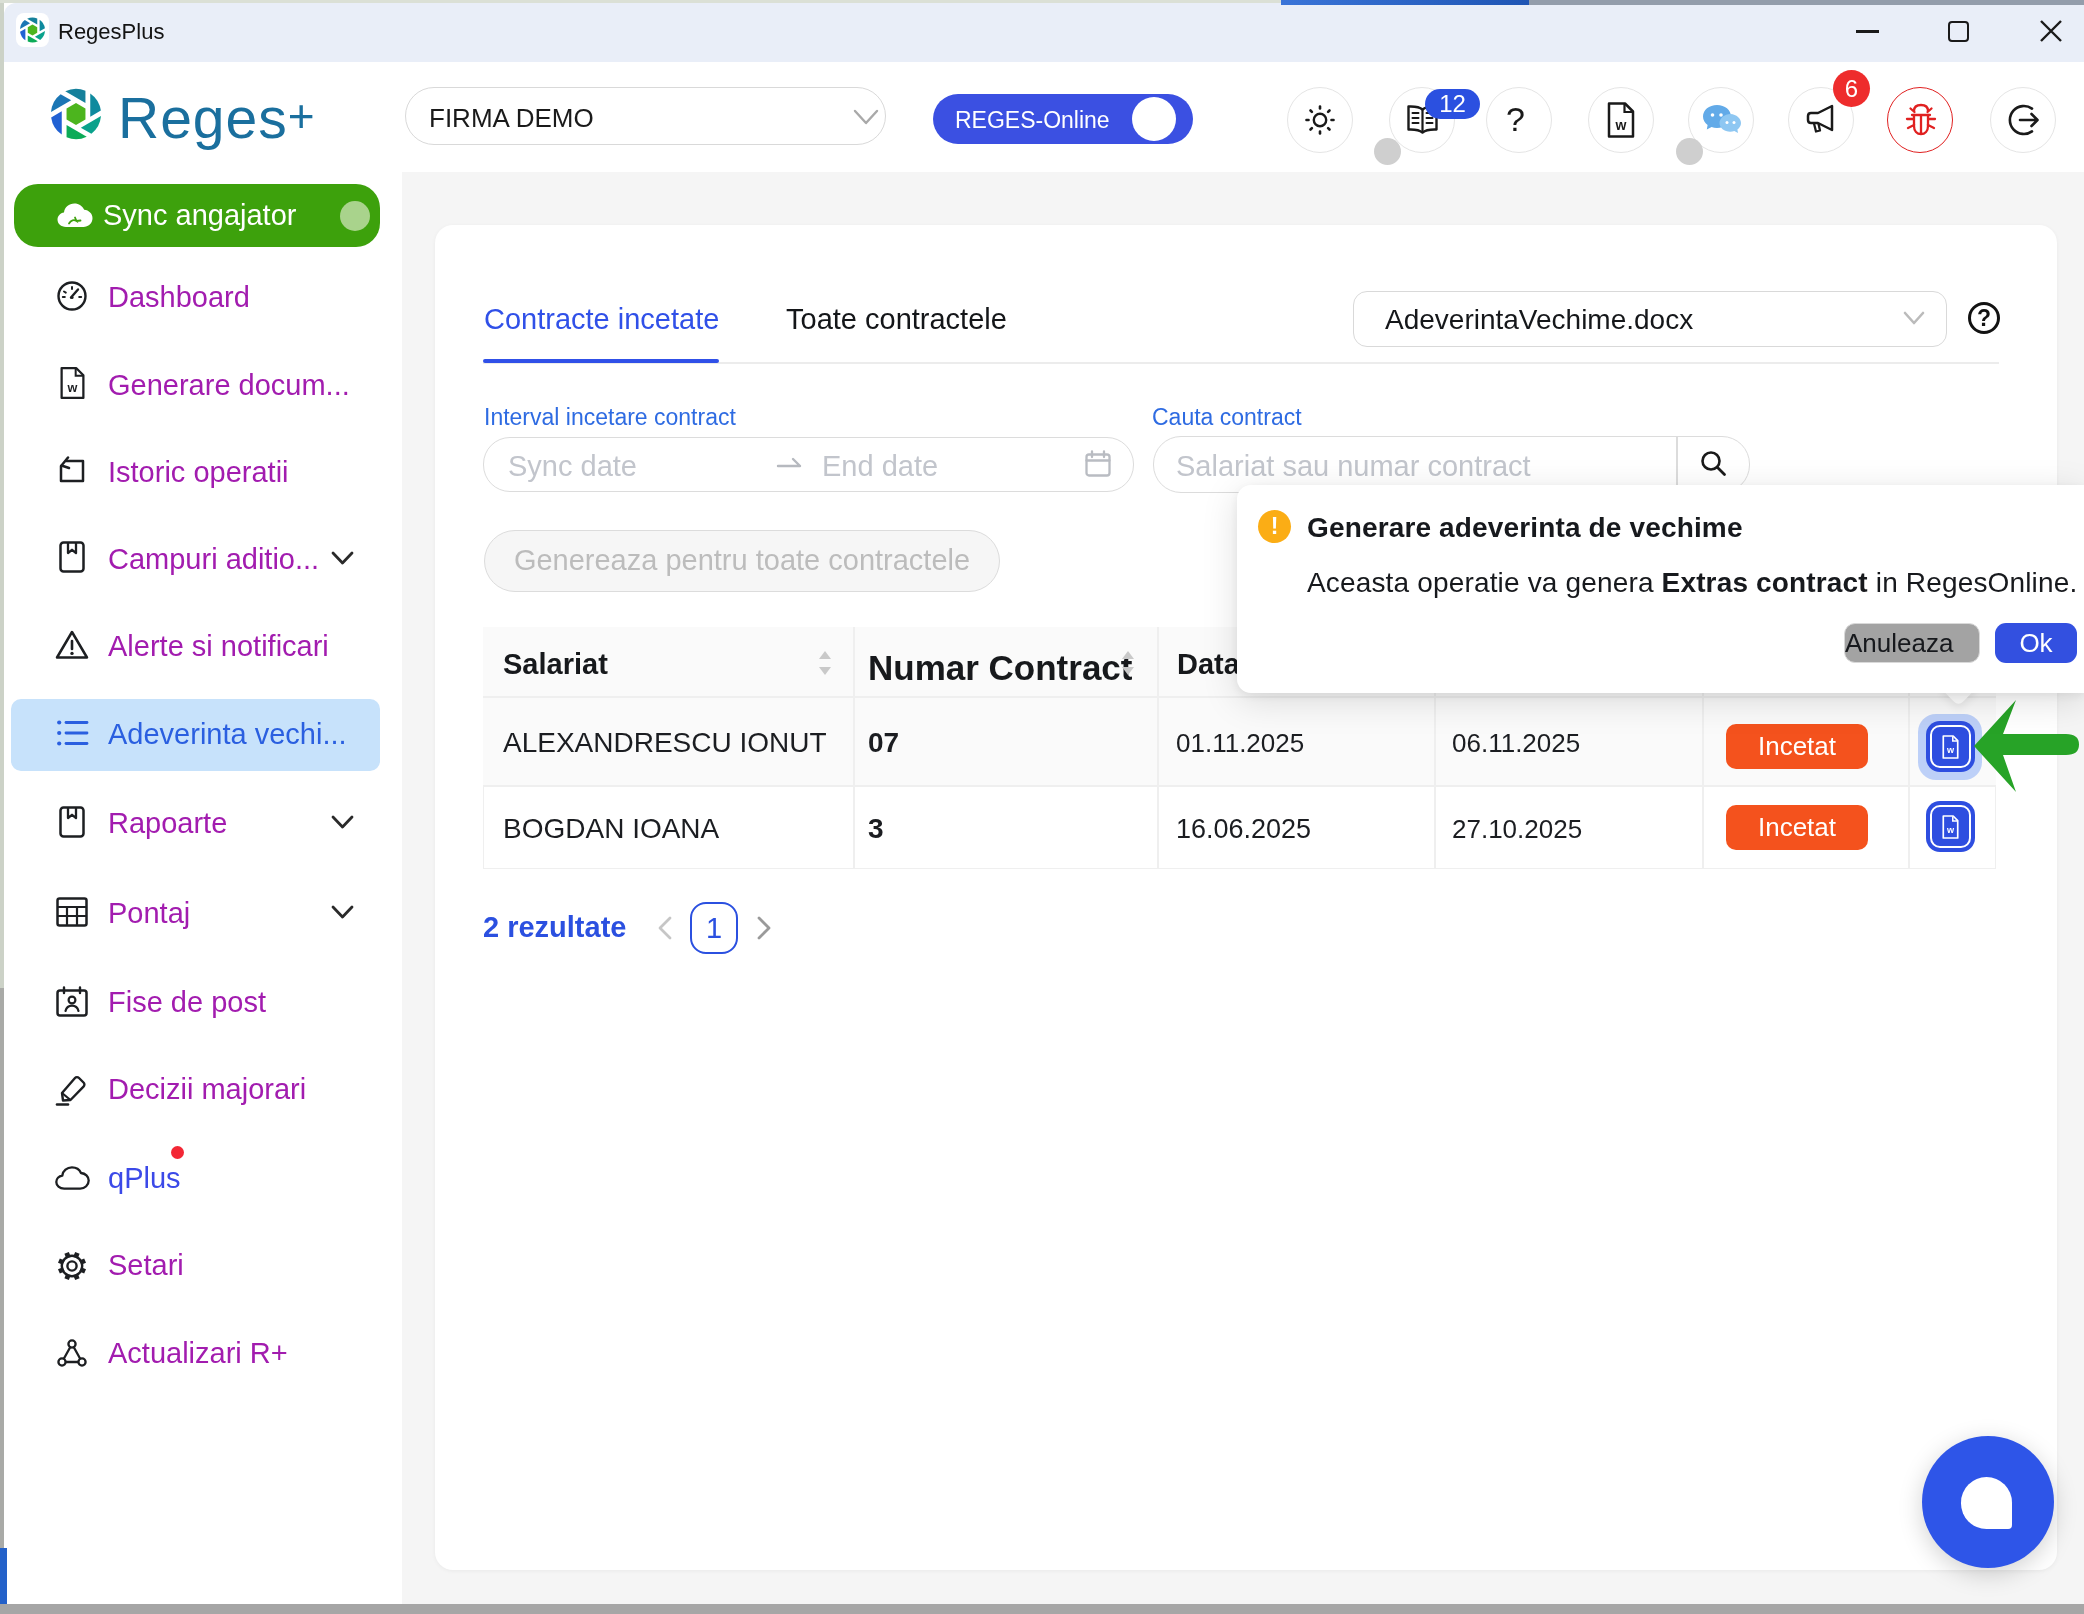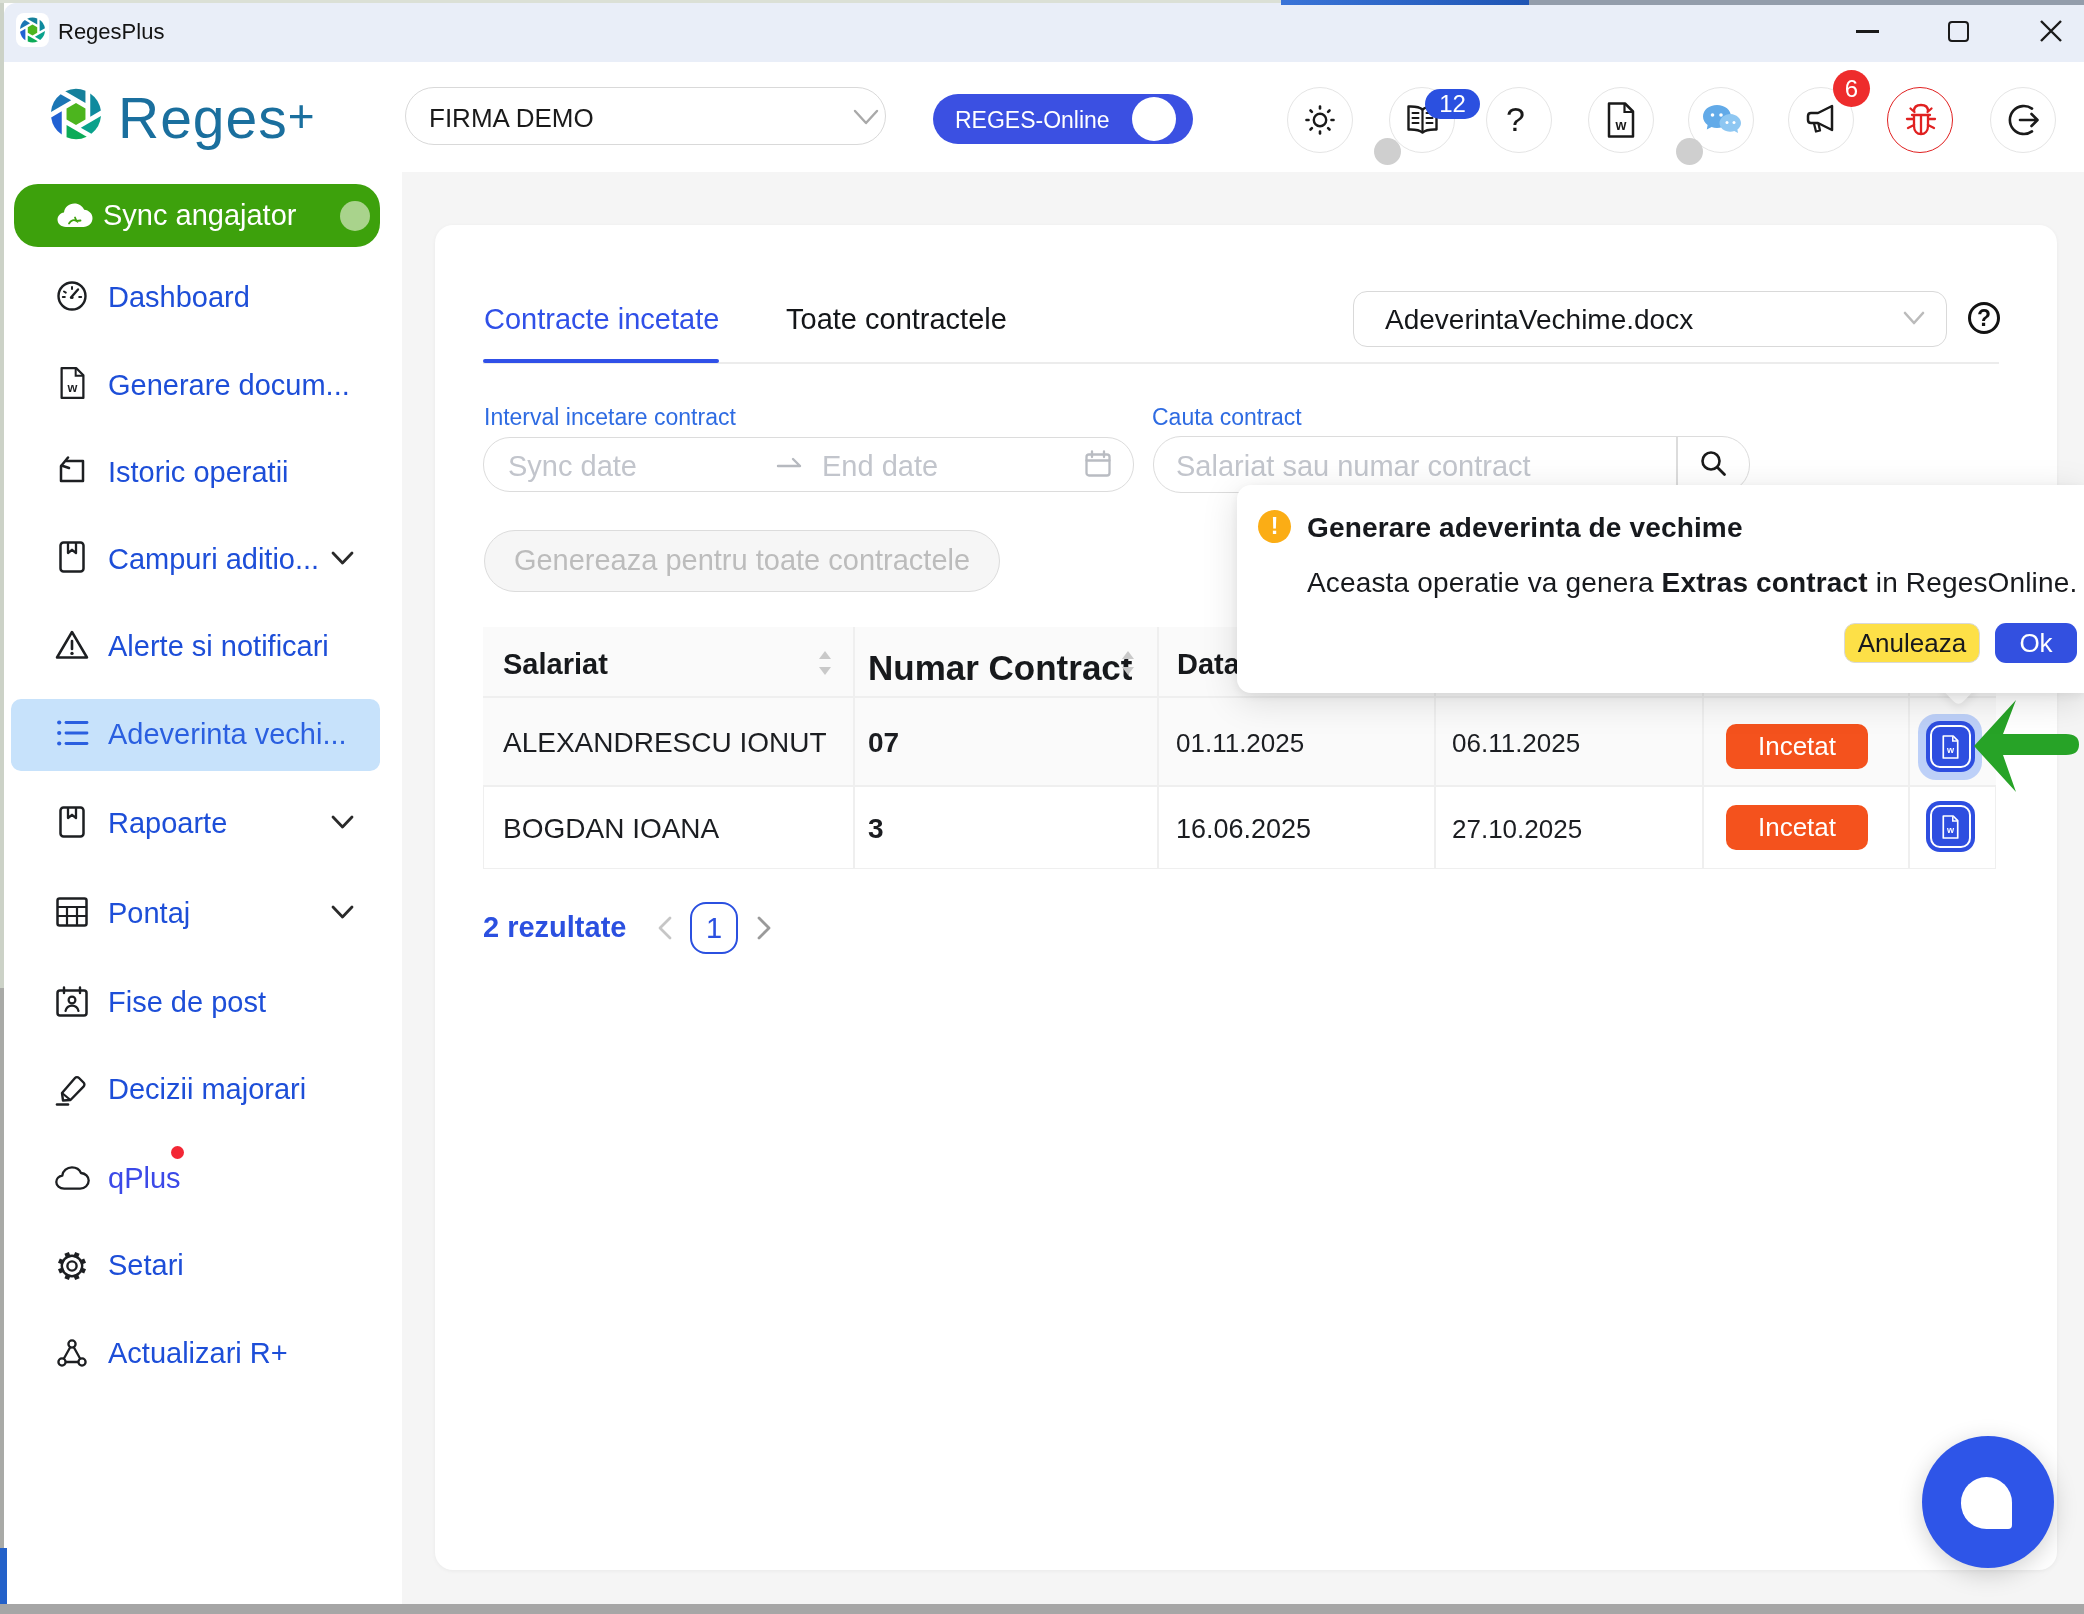--- a/index.html
+++ b/index.html
@@ -1,20 +1,20 @@
 <!DOCTYPE html>
 <html><head>
 <meta charset="utf-8">
 <style>
 html,body{margin:0;padding:0;}
 body{width:2084px;height:1614px;overflow:hidden;background:#ffffff;font-family:"Liberation Sans",sans-serif;position:relative;-webkit-font-smoothing:antialiased;}
 .abs{position:absolute;}
 .ic{display:block;}
 .cbtn{top:87px;width:66px;height:66px;border-radius:50%;background:#fff;border:1.5px solid #e5e5e5;box-sizing:border-box;}
-.mlabel{position:absolute;left:108px;font-size:29px;color:#1d4ed8;}
+.mlabel{position:absolute;left:108px;font-size:29px;color:#a21caf;}
 </style>
 </head>
 <body>
 
 <div class="abs" style="left:4px;top:62px;width:2080px;height:110px;background:#ffffff;"></div>
 
 <div class="abs" style="left:402px;top:172px;width:1682px;height:1432px;background:#f5f5f5;"></div>
 
 <div class="abs" style="left:4px;top:172px;width:398px;height:1432px;background:#ffffff;"></div>
 
@@ -377,17 +377,17 @@
 <div class="abs" style="left:690px;top:902px;width:48px;height:52px;border:2.5px solid #2b50e0;border-radius:16px;box-sizing:border-box;color:#2b50e0;font-size:29px;text-align:center;line-height:48px;">1</div>
 <svg class="abs ic" style="left:755px;top:915px;" width="18" height="26" viewBox="0 0 18 26">
     <path d="M4 3 L14 13 L4 23" fill="none" stroke="#9a9a9a" stroke-width="2.8" stroke-linecap="round" stroke-linejoin="round"></path>
   </svg>
 
 <div class="abs" style="left:1946px;top:676px;width:25px;height:25px;background:#ffffff;transform:rotate(45deg);border-radius:0 0 6px 0;box-shadow:3px 3px 8px rgba(0,0,0,0.07);"></div>
 <div class="abs" style="left:1237px;top:485px;width:847px;height:208px;background:#ffffff;border-radius:14px 0 0 14px;box-shadow:0 8px 36px rgba(0,0,0,0.13),0 3px 8px rgba(0,0,0,0.06);"></div>
 <div class="abs" style="left:1258px;top:510px;width:33px;height:33px;background:#fbad15;border-radius:50%;color:#fff;font-size:23px;font-weight:bold;text-align:center;line-height:33px;">!</div>
 <div class="abs" style="left:1307px;top:512px;font-size:28px;font-weight:bold;color:#17191d;letter-spacing:0.15px;">Generare adeverinta de vechime</div>
 <div class="abs" style="left:1307px;top:567px;font-size:28px;color:#17191d;white-space:nowrap;letter-spacing:0.16px;">Aceasta operatie va genera <b>Extras contract</b> in RegesOnline.</div>
-<div class="abs" style="left:1844px;top:623px;width:136px;height:40px;border:1.5px solid #d9d9d9;border-radius:11px;box-sizing:border-box;font-size:26px;color:#17191d;text-align:center;line-height:38px;background:#fde047;">Anuleaza</div>
+<div class="abs" style="left:1844px;top:623px;width:136px;height:40px;border:1.5px solid #d9d9d9;border-radius:11px;box-sizing:border-box;font-size:26px;color:#17191d;line-height:38px;background:#a3a3a3;">Anuleaza</div>
 <div class="abs" style="left:1995px;top:623px;width:82px;height:40px;background:#3350e0;border-radius:11px;font-size:26px;color:#ffffff;text-align:center;line-height:40px;">Ok</div>
 
 <div class="abs" style="left:1922px;top:1436px;width:132px;height:132px;background:#2e55e8;border-radius:50%;box-shadow:0 6px 24px rgba(0,0,0,0.18);"></div>
 <div class="abs" style="left:1961px;top:1477px;width:51px;height:52px;background:#ffffff;border-radius:26px 26px 4px 26px;"></div>
 
 </body></html>

